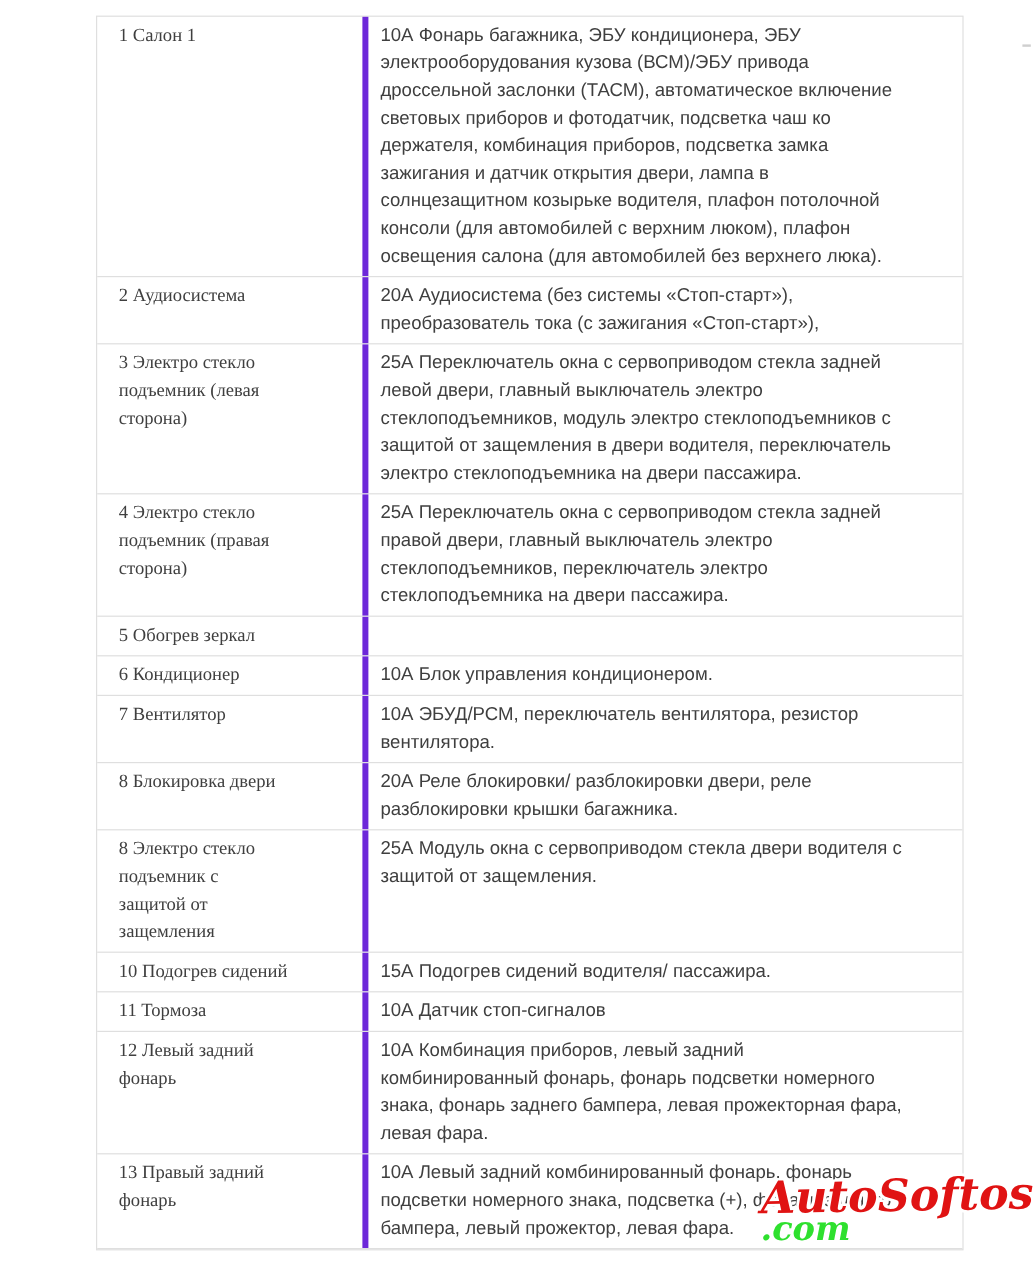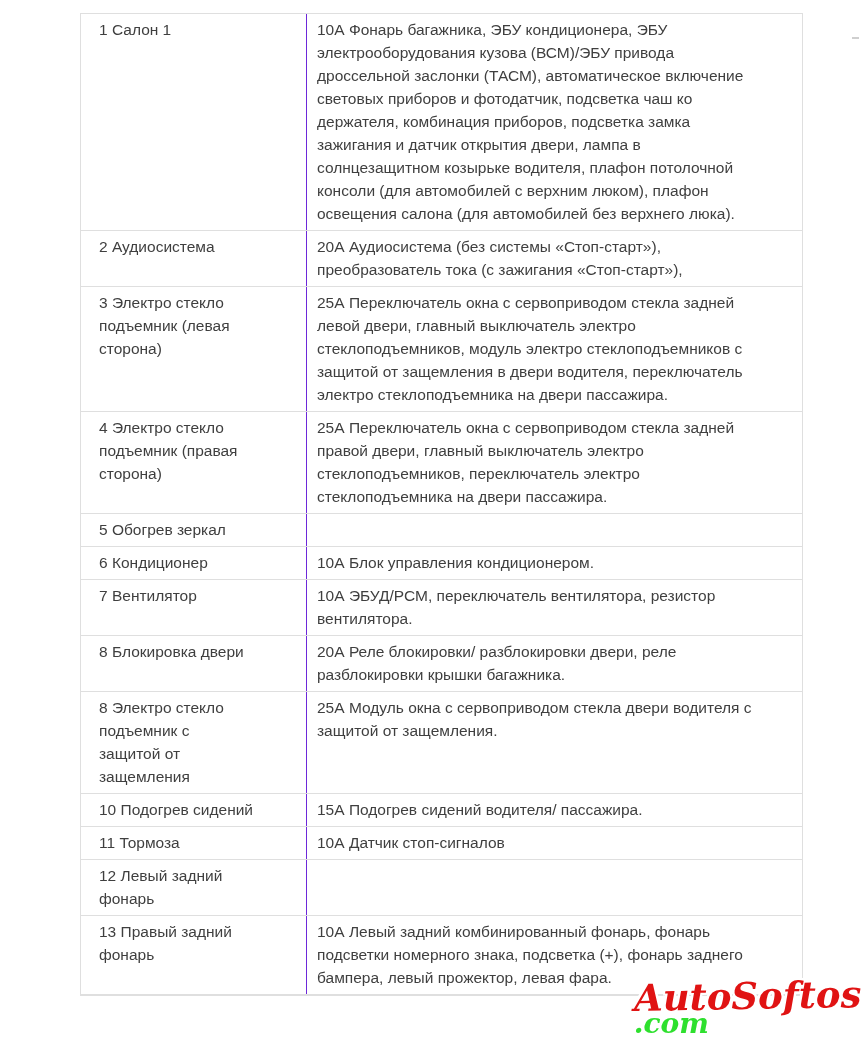--- a/index.html
+++ b/index.html
@@ -37,21 +37,22 @@
     font-size: 15.5px;
     line-height: 23px;
     color: #3f3f3f;
     white-space: pre-line;
     box-sizing: border-box;
   }
   .cell-fuse {
     flex: 0 0 226px;
     width: 226px;
     padding: 4px 10px 5px 18px;
-    border-right: 1px solid #6d28d9;
+    border-right: 5px solid #6d28d9;
+    font-family: Liberation Serif, serif;
   }
   .cell-desc {
     flex: 1 1 auto;
     padding: 4px 16px 5px 10px;
   }
   .artifact-dash {
     position: absolute;
     left: 852px;
     top: 37px;
     width: 7px;
@@ -177,20 +178,24 @@
     </div>
 
     <div class="frow">
       <div class="cell cell-fuse">11 Тормоза</div>
       <div class="cell cell-desc">10А Датчик стоп-сигналов</div>
     </div>
 
     <div class="frow">
       <div class="cell cell-fuse">12 Левый задний
 фонарь</div>
+      <div class="cell cell-desc">10А Комбинация приборов, левый задний
+комбинированный фонарь, фонарь подсветки номерного
+знака, фонарь заднего бампера, левая прожекторная фара,
+левая фара.</div>
     </div>
 
     <div class="frow">
       <div class="cell cell-fuse">13 Правый задний
 фонарь</div>
       <div class="cell cell-desc">10А Левый задний комбинированный фонарь, фонарь
 подсветки номерного знака, подсветка (+), фонарь заднего
 бампера, левый прожектор, левая фара.</div>
     </div>
 

